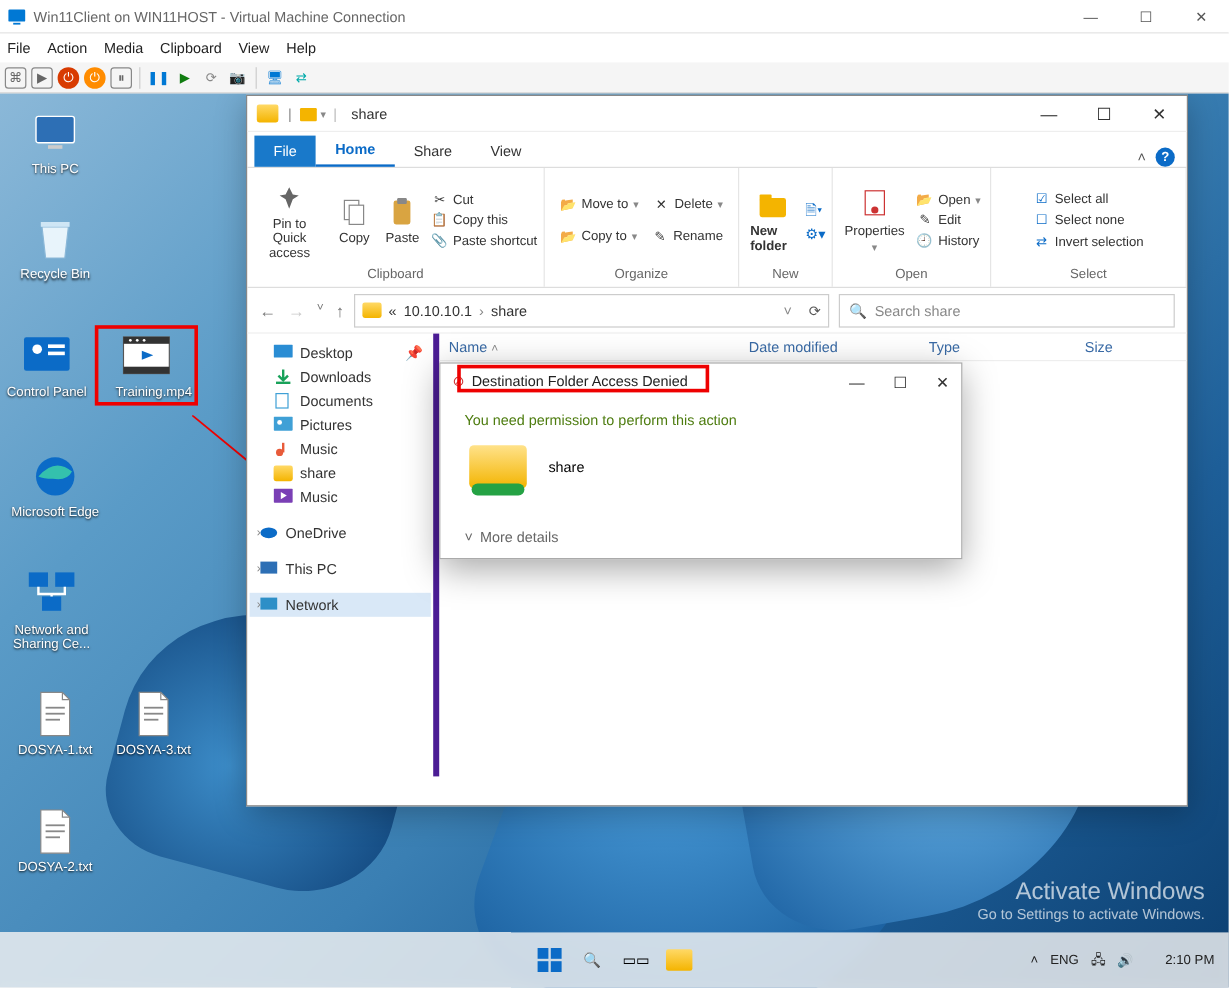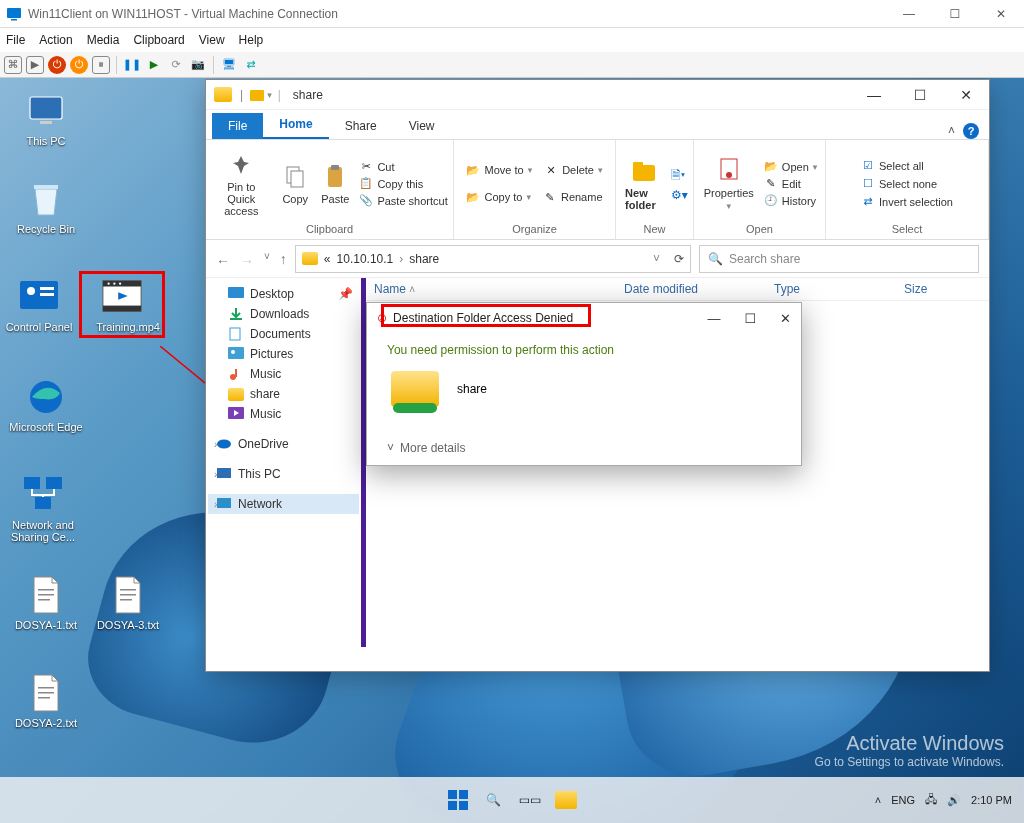--- a/index.html
+++ b/index.html
@@ -612,18 +612,18 @@
       <div class="tb-icon">▭▭</div>
       <div class="tb-icon">
           <span class="folder-ico16" style="width:22px;height:18px;"></span>
         </div>
     </div>
     <div class="tray">
       <span>˄</span>
       <span>ENG</span>
       <span>🖧</span>
       <span>🔊</span>
-      <div style="text-align:right; line-height:1.1;">
+      <div style="text-align:right; line-height:1.1;margin-left:16px;">
         <div>2:10 PM</div>
       </div>
     </div>
   </div>
 </div>
 
 </body></html>

